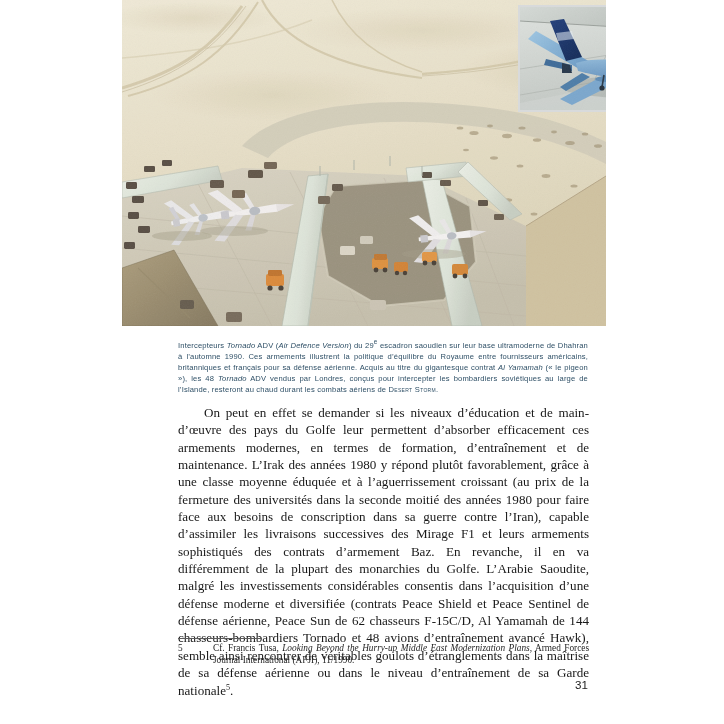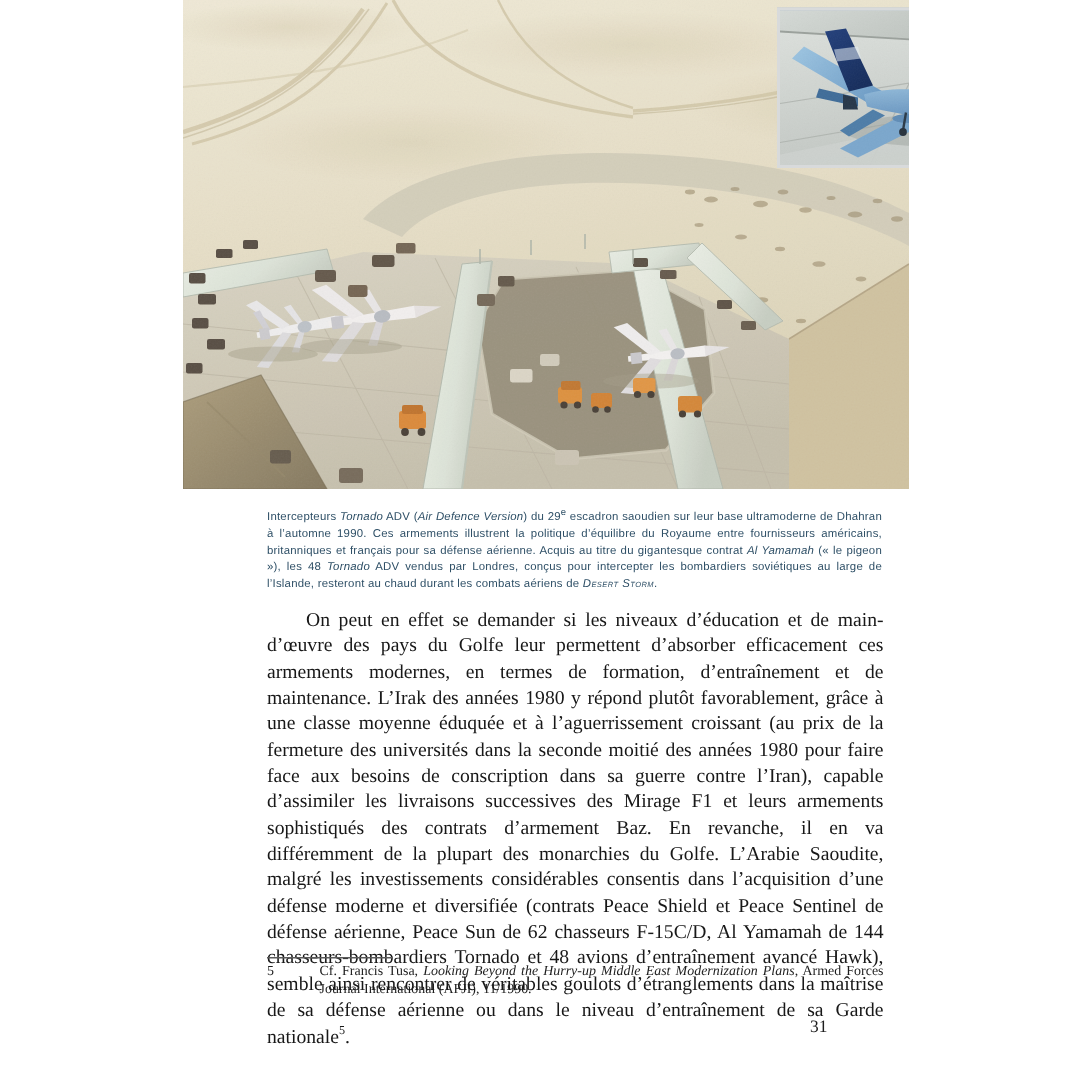--- a/index.html
+++ b/index.html
@@ -63,21 +63,20 @@
     font-size: 7.6px;
     line-height: 11.2px;
     color: #2e4f66;
     text-align: justify;
     letter-spacing: 0.02em;
   }
   #caption .it { font-style: italic; }
   #caption .sc {
     font-variant: small-caps;
     letter-spacing: 0.04em;
-    font-style: italic;
   }
 
   
   #body-text {
     position: absolute;
     left: 178px;
     top: 404px;
     width: 411px;
     font-family: "Liberation Serif", serif;
     font-size: 13.1px;
@@ -125,21 +124,22 @@
     text-align: justify;
   }
   #footnote .it { font-style: italic; }
 
   
   #page-number {
     position: absolute;
     left: 540px;
     top: 678px;
     width: 48px;
-    font-family: Liberation Serif, serif;
+    text-align: right;
+    font-family: Liberation Sans, sans-serif;
     font-size: 11.6px;
     color: #1d1d1d;
   }
 </style>
 </head>
 <body>
 
 <div id="page">
 
   <div id="photo-figure">

